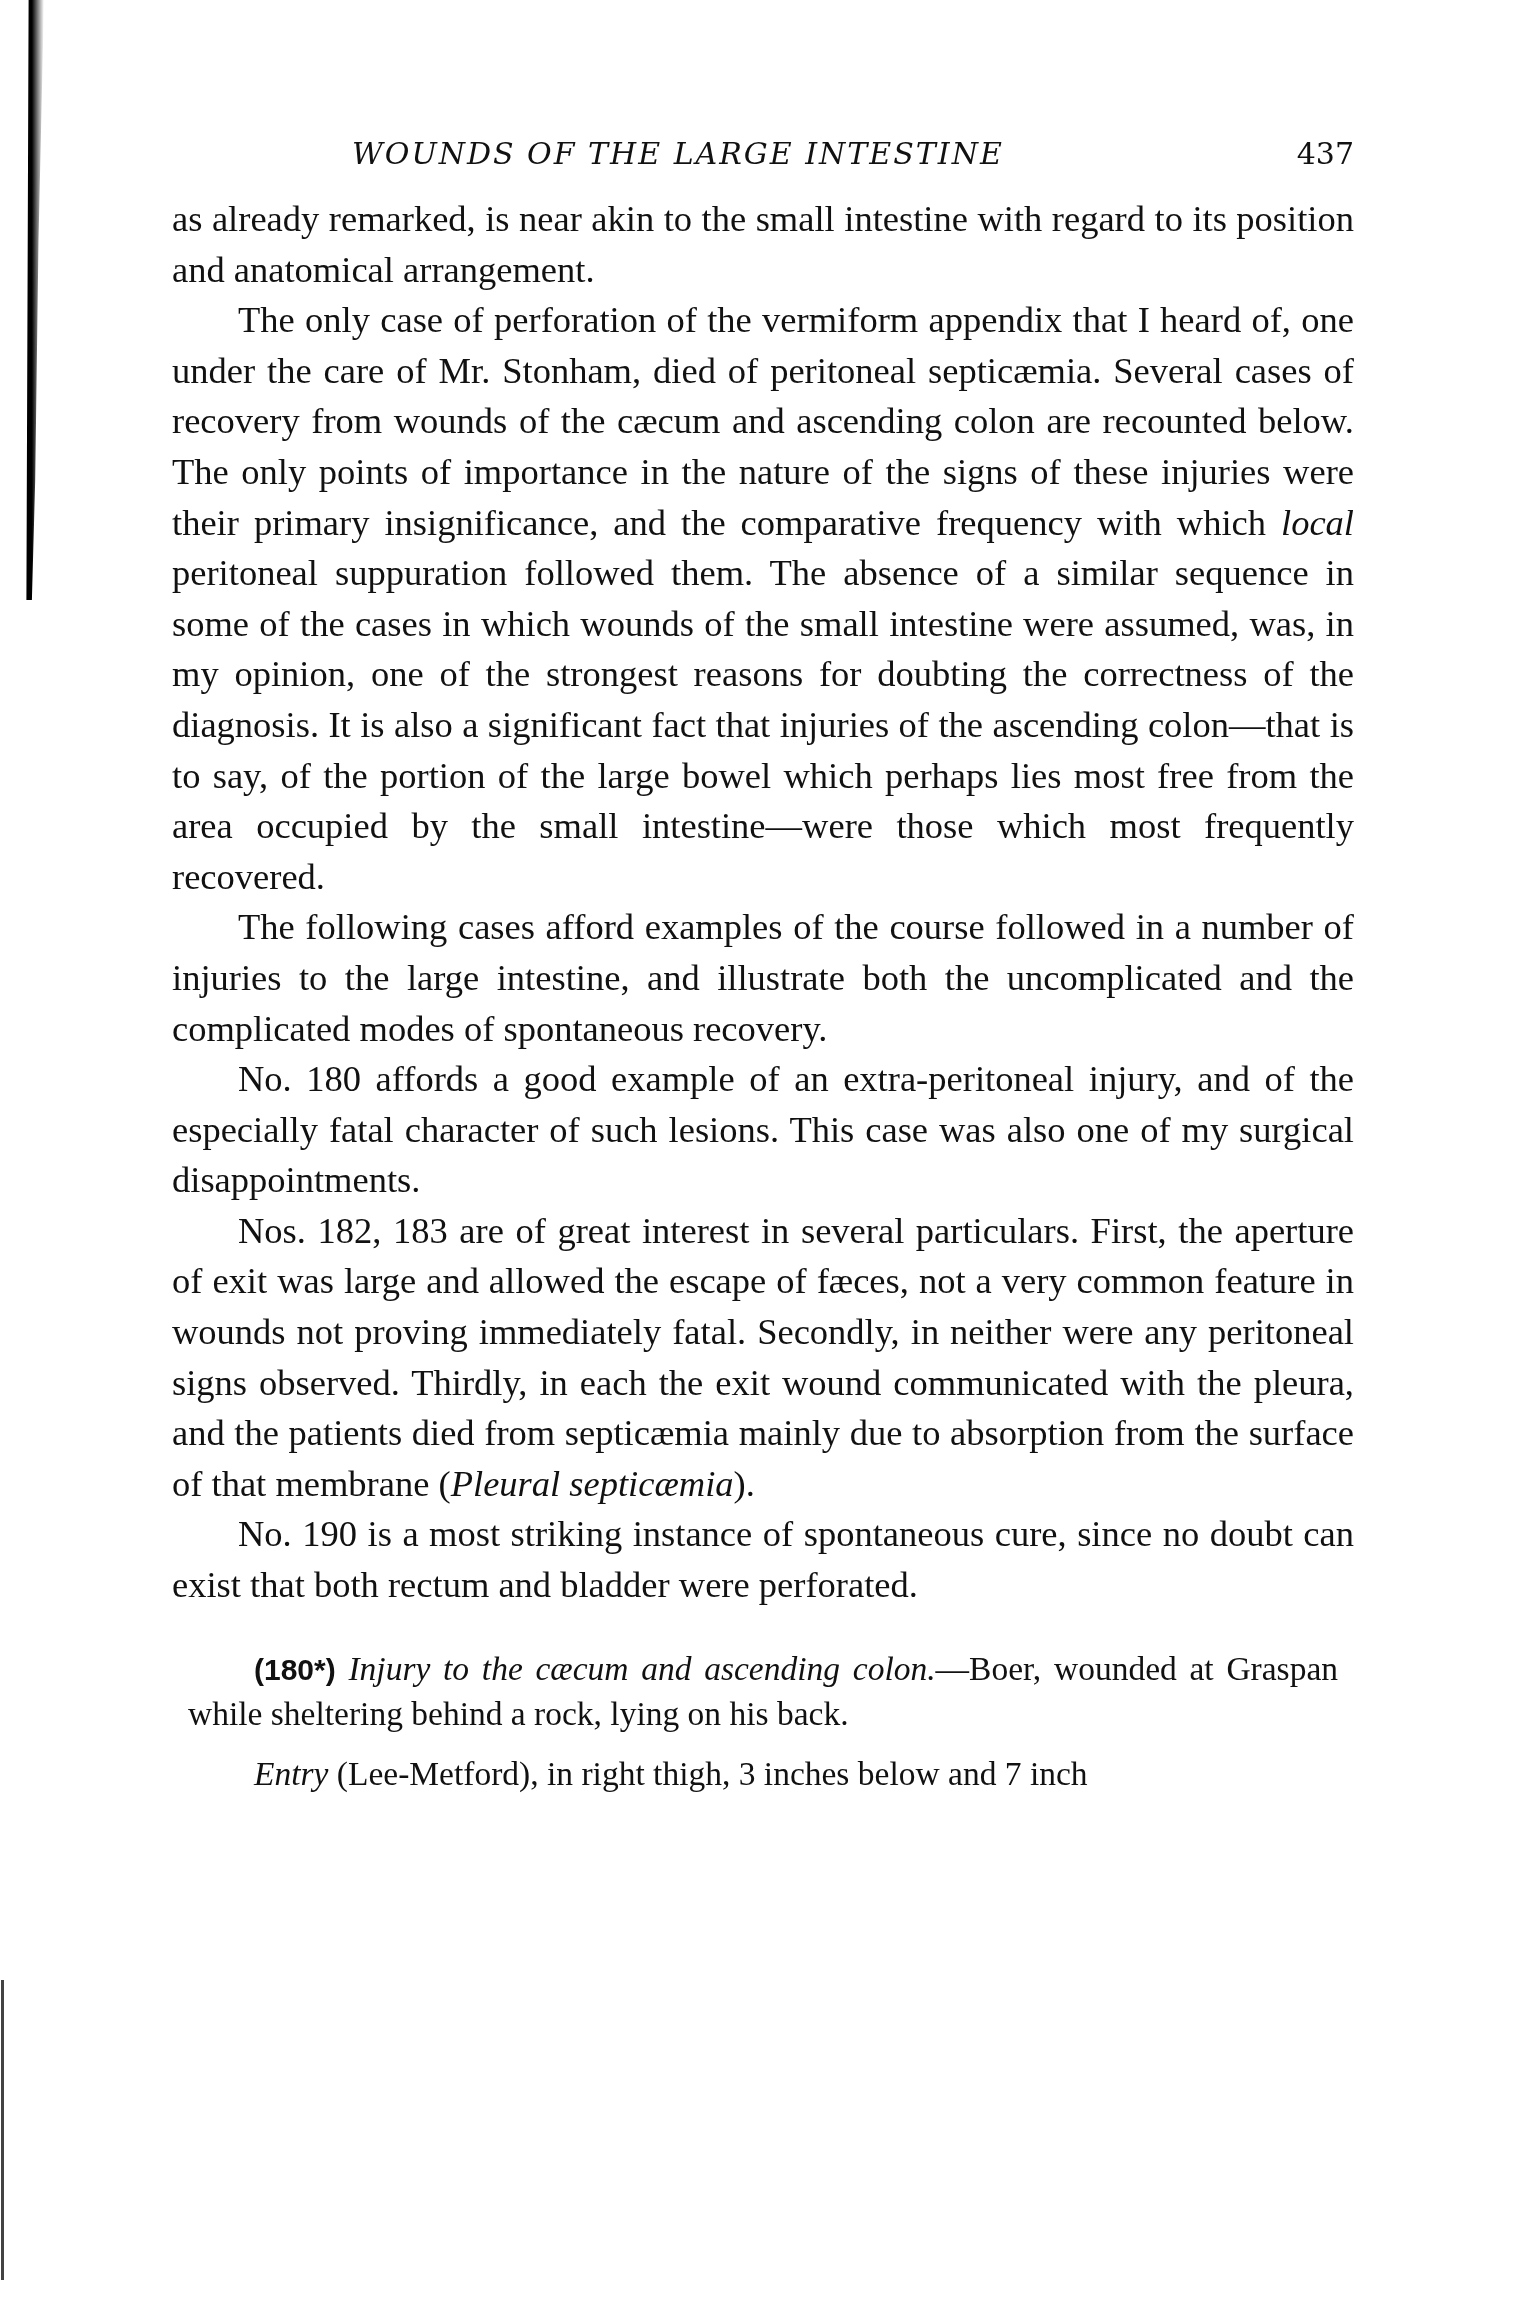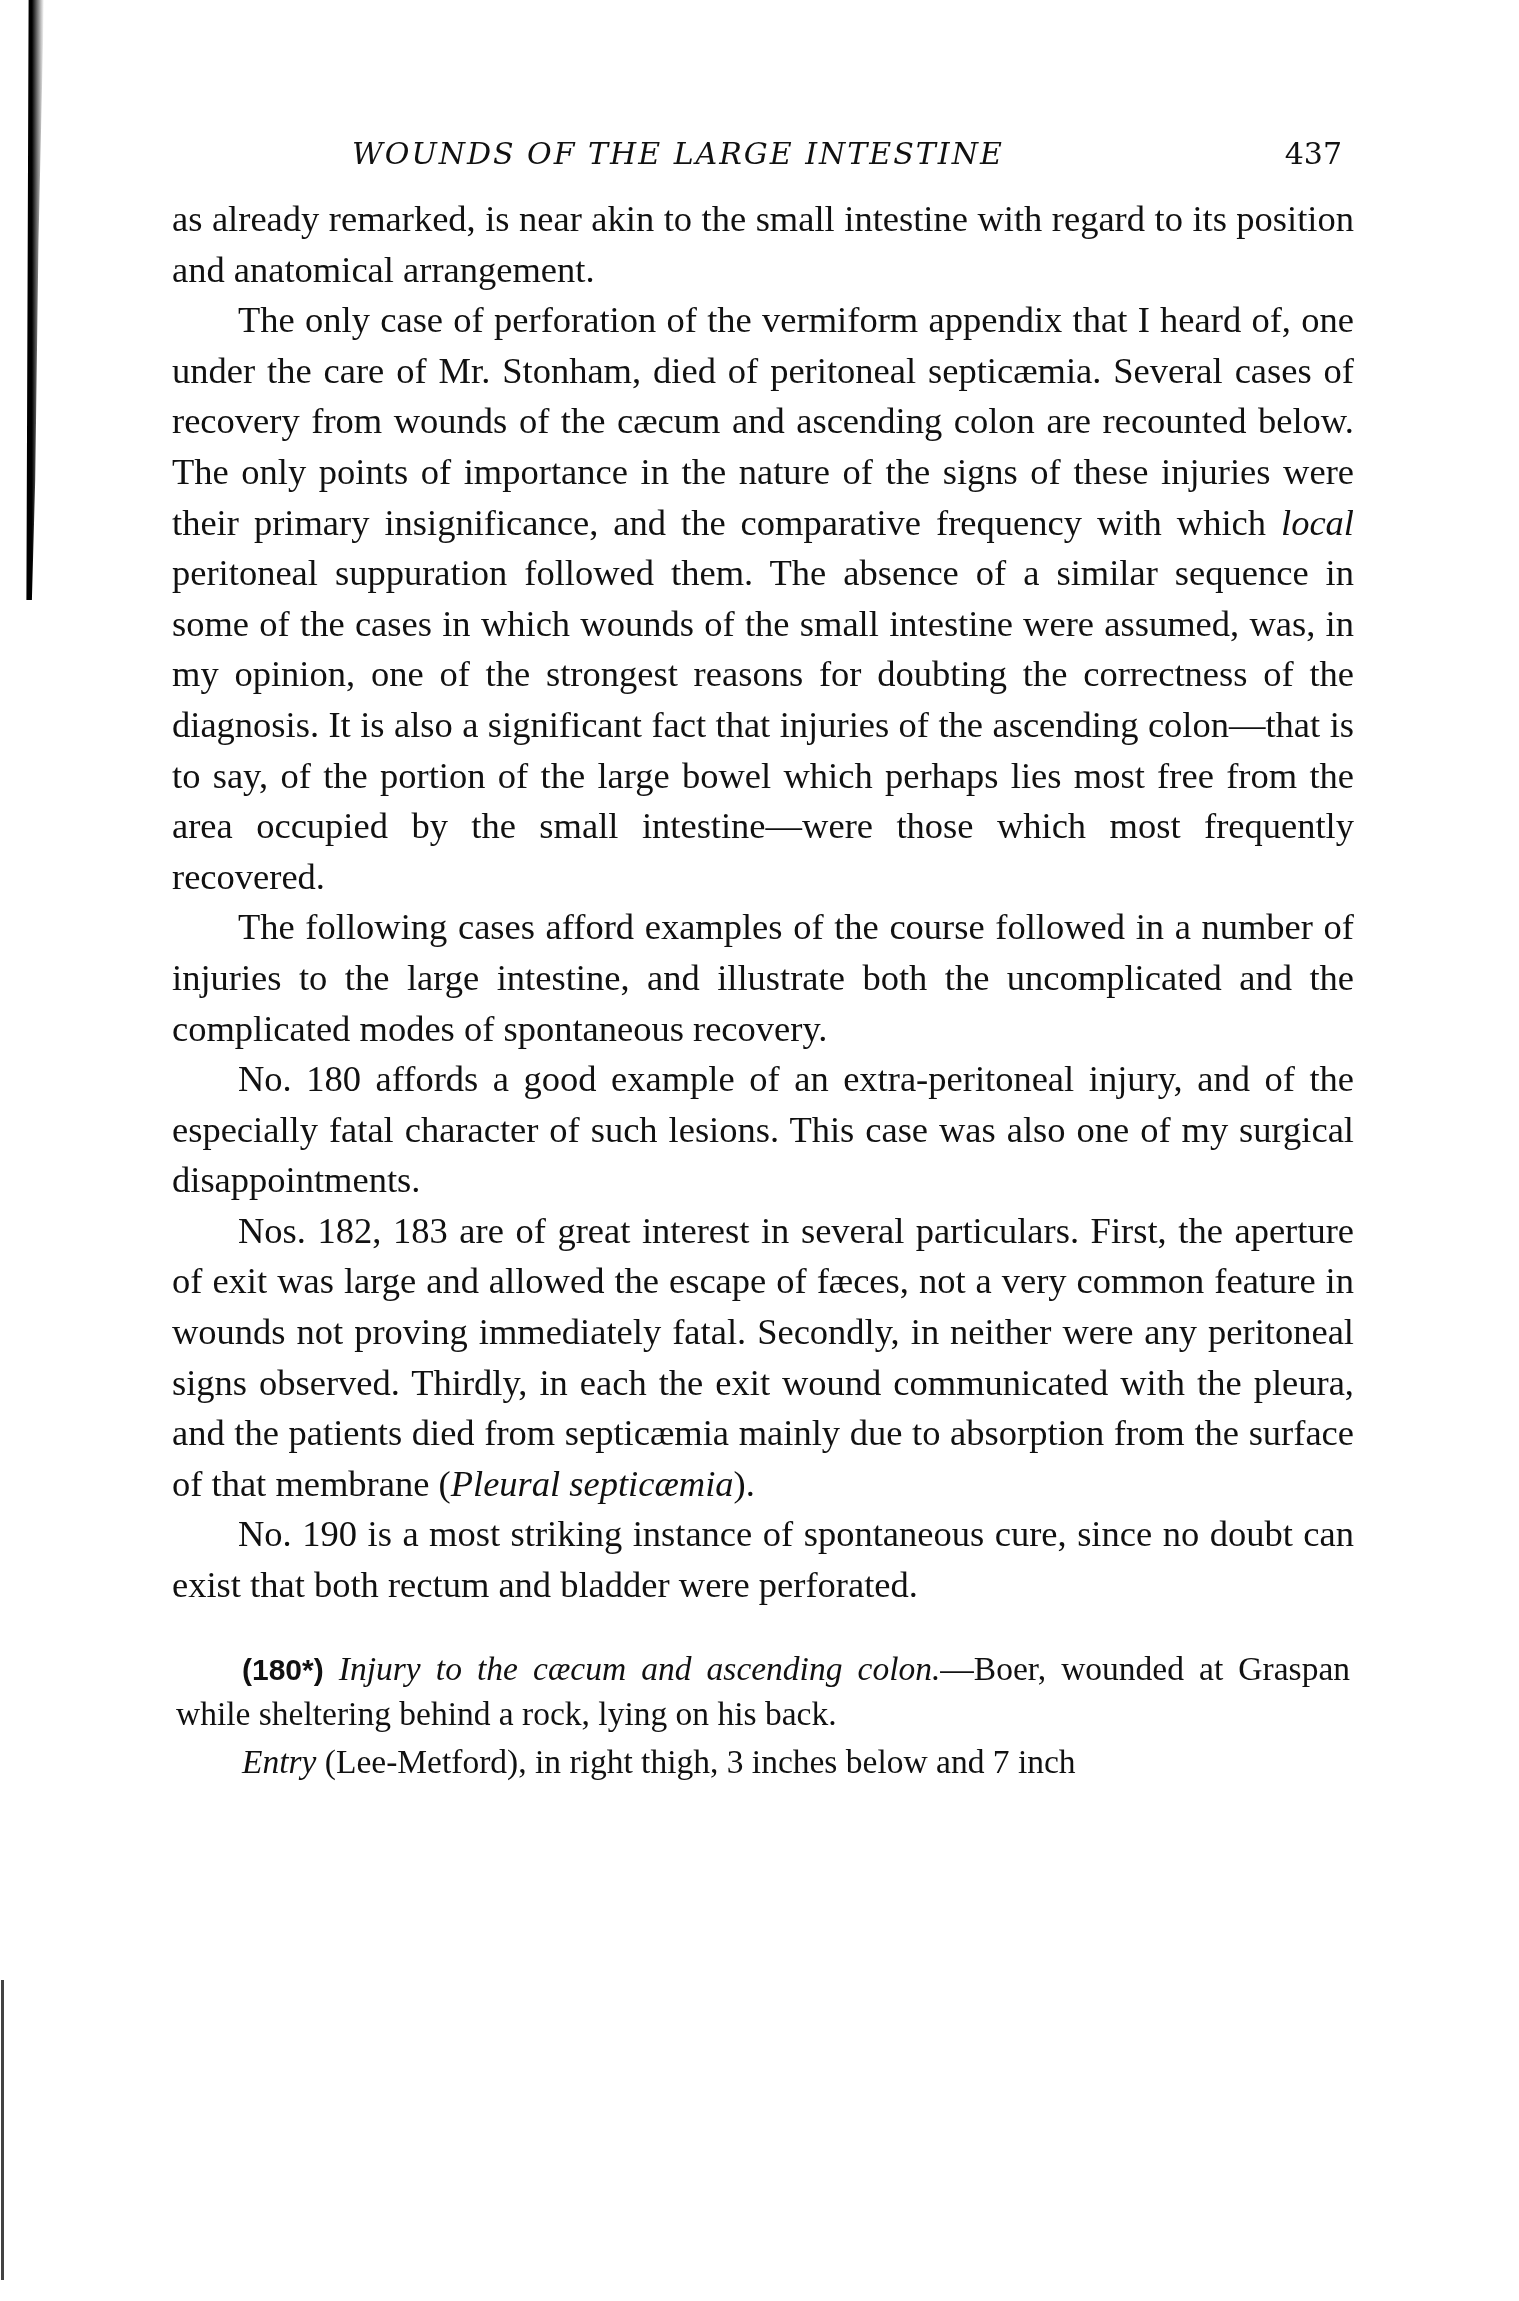--- a/index.html
+++ b/index.html
@@ -47,21 +47,21 @@
       position: absolute;
       left: 180px;
       top: 16px;
       font-family: "DejaVu Serif", "Liberation Serif", serif;
       font-style: italic;
       font-size: 30px;
       letter-spacing: 2px;
     }
     .page-number {
       position: absolute;
-      right: 12px;
+      right: 0;
       top: 16px;
       font-size: 30px;
     }
     .body-text {
       font-family: "Liberation Serif", "DejaVu Serif", serif;
       font-size: 36.5px;
       line-height: 50.6px;
       text-align: justify;
       margin-top: 10px;
     }
@@ -73,21 +73,21 @@
       text-indent: 66px;
     }
     .case-block {
       font-family: "Liberation Serif", "DejaVu Serif", serif;
       font-size: 33.5px;
       line-height: 44px;
       text-align: justify;
       margin-top: 36px;
     }
     .case-block p {
-      margin: 4px;
+      margin: 16px;
     }
     .case-block p.indent {
       text-indent: 66px;
     }
     .case-num {
       font-weight: bold;
       font-family: "Liberation Sans", "DejaVu Sans", sans-serif;
       font-size: 30px;
     }
     em, .it {

